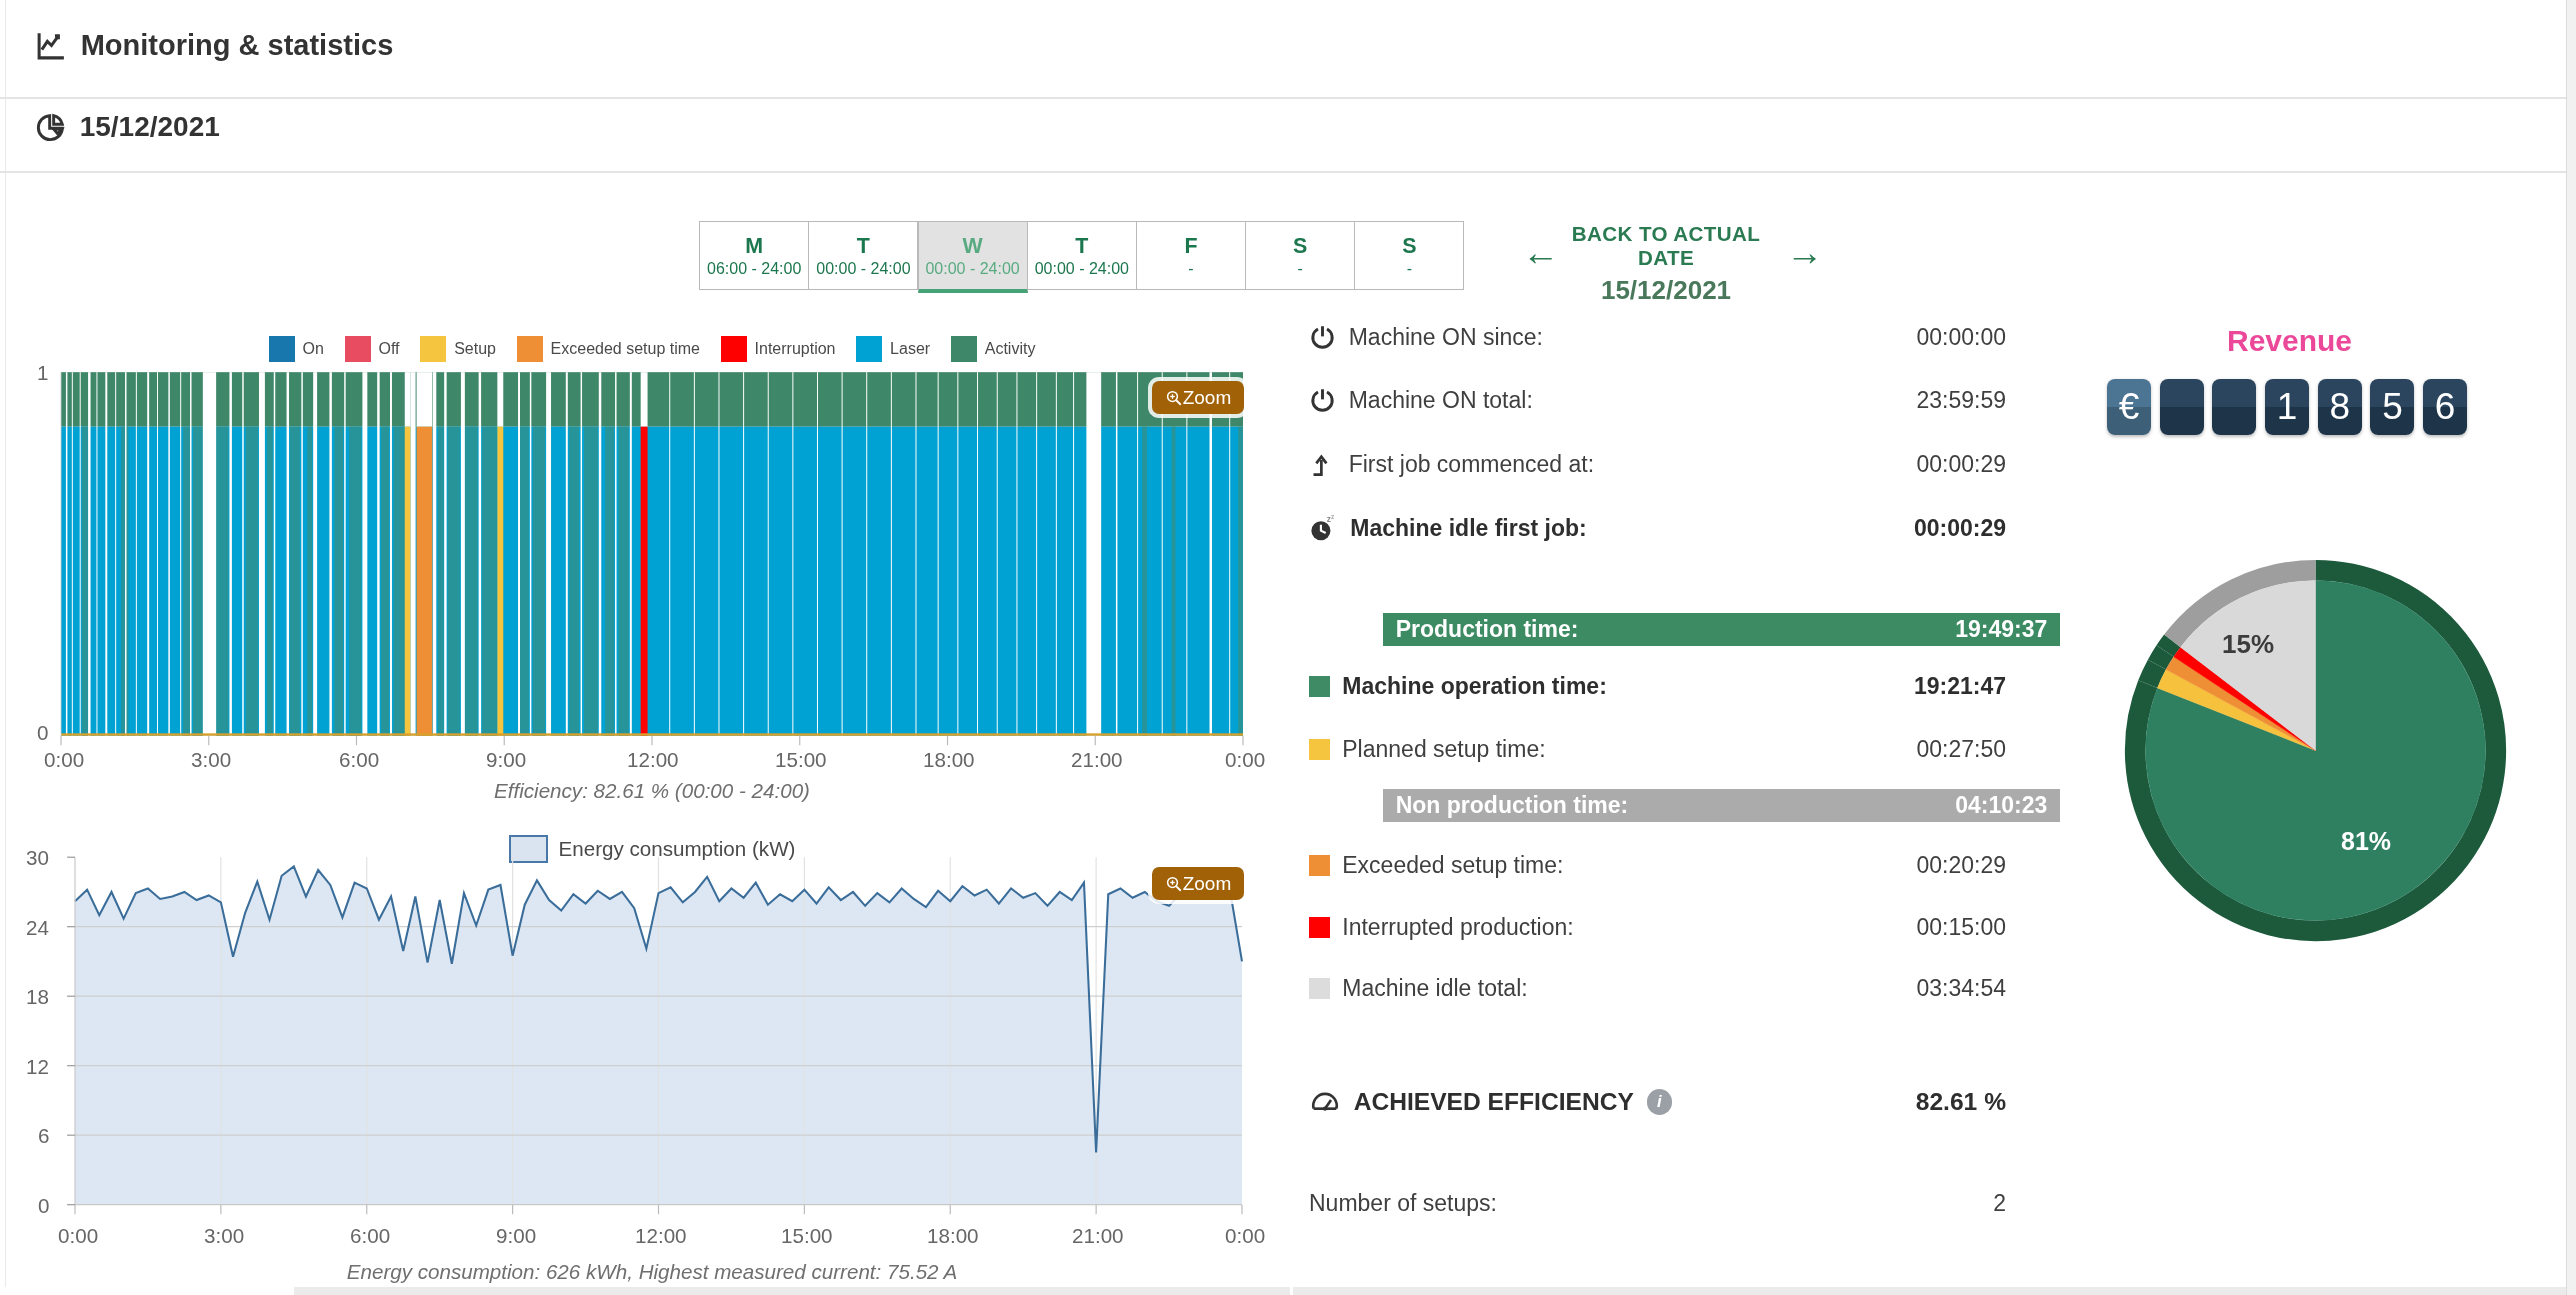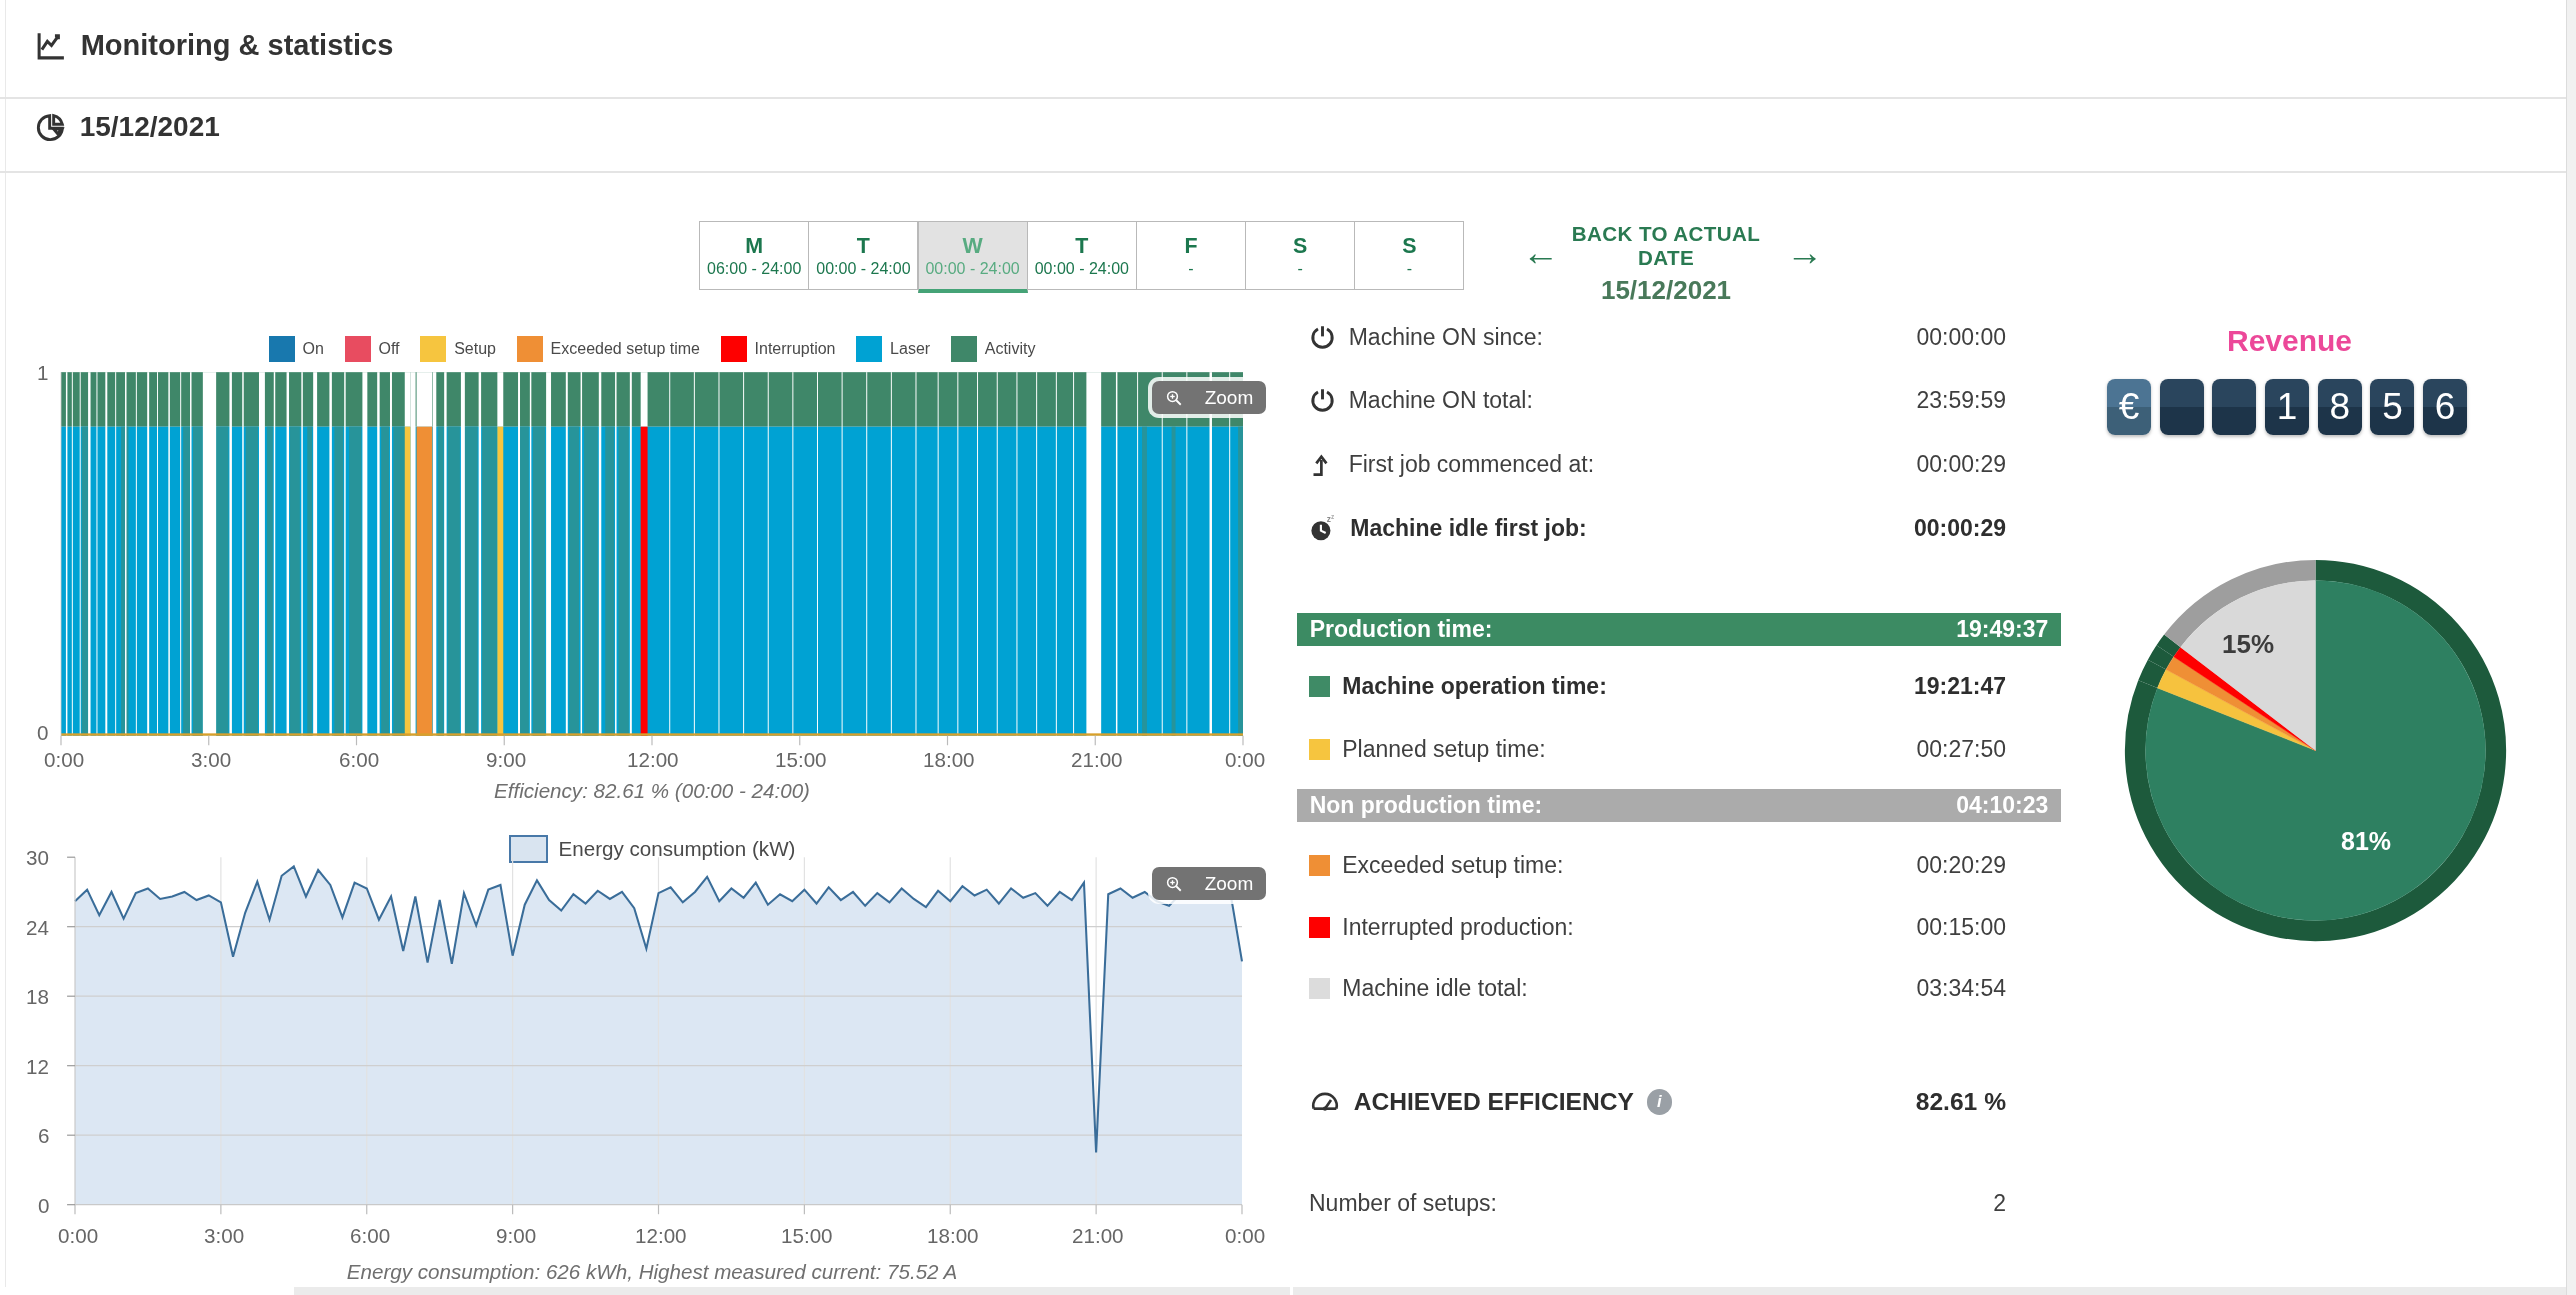--- a/index.html
+++ b/index.html
@@ -27,33 +27,33 @@
   .nav-center .b{font-size:20.6px;font-weight:bold;color:#2a7a52;letter-spacing:0.4px;}
   .nav-center .dt{font-size:26px;font-weight:bold;color:#49795a;margin-top:4.8px;}
   
   .legend1{position:absolute;left:61px;top:336px;width:1182px;display:flex;justify-content:center;
            gap:20.6px;align-items:center;}
   .legend1 .it{display:flex;align-items:center;gap:8px;font-size:16px;color:#4a4a4a;}
   .sw{width:26px;height:26px;display:inline-block;}
   .axlbl{position:absolute;font-size:20.6px;color:#666;}
   .caption{position:absolute;font-size:20.6px;font-style:italic;color:#6f6f6f;text-align:center;}
   
-  .zoom-btn{position:absolute;display:inline-flex;align-items:center;gap:22px;background:#737373;color:#fff;
+  .zoom-btn{position:absolute;display:inline-flex;align-items:center;gap:0;background:#a16207;color:#fff;
             font-size:19px;padding:5.6px 12.7px;border-radius:7.1px;box-shadow:0 0 0 4px rgba(255,255,255,.85);
             cursor:pointer;}
   
   .legend2{position:absolute;left:61px;top:816px;width:1182px;display:flex;justify-content:center;
            align-items:center;gap:11px;font-size:20.6px;color:#4a4a4a;margin-top:19px;}
   .legend2 .sq{width:35px;height:24px;background:#d9e4f0;border:2.4px solid #4878a8;}
   
   .srow{position:absolute;left:1309px;width:697px;display:flex;align-items:center;gap:12.7px;
         font-size:23px;color:#3f3f3f;}
   .srow .val{margin-left:auto;}
   .srow.bold{font-weight:bold;color:#2e2e2e;}
-  .sbar{position:absolute;left:1297px;width:764px;height:33px;display:flex;align-items:center;
+  .sbar{position:absolute;left:1383px;width:677px;height:33px;display:flex;align-items:center;
         padding:0 12.7px;box-sizing:border-box;font-size:23px;font-weight:bold;color:#fff;}
   .sbar .val{margin-left:auto;}
   .ssw{width:20.6px;height:20.6px;display:inline-block;}
   .info-dot{display:inline-flex;width:25.4px;height:25.4px;border-radius:50%;background:#9aa0a6;color:#fff;
             align-items:center;justify-content:center;font-size:16.7px;font-weight:bold;font-style:italic;}
   
   .rev-title{position:absolute;left:2107px;top:324px;width:365px;text-align:center;
              font-size:30px;font-weight:bold;color:#ec4899;}
   .tiles{position:absolute;left:2107px;top:379px;display:flex;gap:8.7px;}
   .tile{width:44px;height:56px;border-radius:8px;display:flex;align-items:center;justify-content:center;

